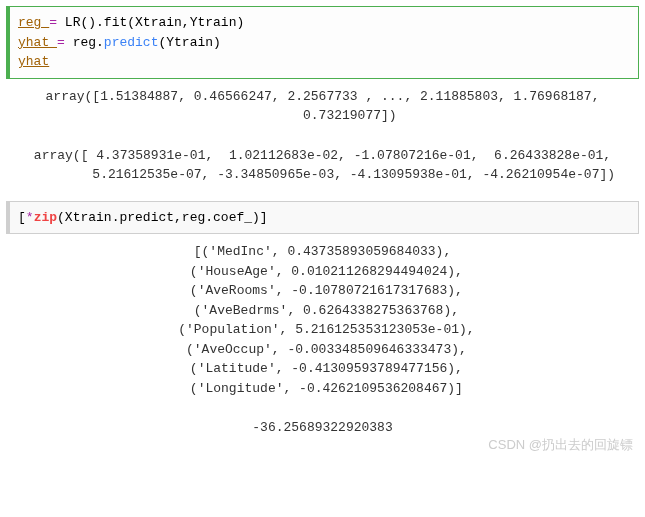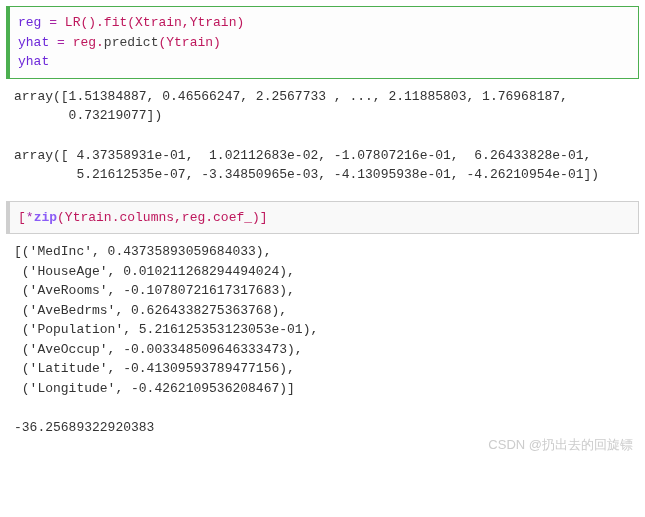--- a/index.html
+++ b/index.html
@@ -29,48 +29,49 @@
     border-left: 4px solid #4caf50;
     background: #fdfdfd;
   }
   .output {
     padding: 4px 8px 10px 8px;
     font-family: SimSun, "Courier New", monospace;
     font-size: 13px;
     line-height: 1.5;
     white-space: pre;
     margin-bottom: 6px;
+    text-align: center;
   }
-  .tok-var { color: #6d28d9; }
+  .tok-var { color: #a16207; text-decoration: underline; }
   .tok-op { color: #a626a4; }
-  .tok-func { color: #be185d; }
-  .tok-call { color: #404040; }
-  .tok-kw { color: #8b5cf6; font-weight: bold; }
+  .tok-func { color: #000000; }
+  .tok-call { color: #3b82f6; }
+  .tok-kw { color: #ef4444; font-weight: bold; }
   .watermark {
     position: absolute;
     bottom: 6px;
     right: 12px;
     font-family: "Microsoft YaHei", sans-serif;
     font-size: 13px;
     color: #ccc;
     pointer-events: none;
   }
 </style>
 </head>
 <body>
 
 <div id="root">
     <div class="cell active"><span class="tok-var">reg </span><span class="tok-op">=</span><span class="tok-func"> LR().fit(Xtrain,Ytrain)</span>
 <span class="tok-var">yhat </span><span class="tok-op">=</span><span class="tok-func"> reg.</span><span class="tok-call">predict</span><span class="tok-func">(Ytrain)</span>
 <span class="tok-var">yhat</span></div>
     <div class="output">array([1.51384887, 0.46566247, 2.2567733 , ..., 2.11885803, 1.76968187,
        0.73219077])</div>
     <div class="output">array([ 4.37358931e-01,  1.02112683e-02, -1.07807216e-01,  6.26433828e-01,
-        5.21612535e-07, -3.34850965e-03, -4.13095938e-01, -4.26210954e-01])</div>
-    <div class="cell"><span class="tok-func">[</span><span class="tok-op">*</span><span class="tok-kw">zip</span><span class="tok-func">(Ytrain.columns,reg.coef_)]</span></div>
+        5.21612535e-07, -3.34850965e-03, -4.13095938e-01, -4.26210954e-07])</div>
+    <div class="cell"><span class="tok-func">[</span><span class="tok-op">*</span><span class="tok-kw">zip</span><span class="tok-func">(Xtrain.predict,reg.coef_)]</span></div>
     <div class="output">[('MedInc', 0.43735893059684033),
  ('HouseAge', 0.010211268294494024),
  ('AveRooms', -0.10780721617317683),
  ('AveBedrms', 0.6264338275363768),
  ('Population', 5.216125353123053e-01),
  ('AveOccup', -0.003348509646333473),
  ('Latitude', -0.41309593789477156),
  ('Longitude', -0.4262109536208467)]</div>
     <div class="output">-36.25689322920383</div>
   </div>

